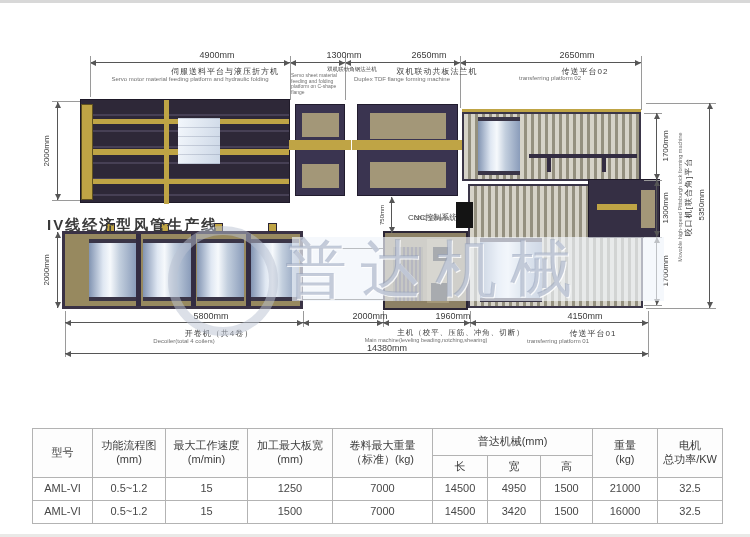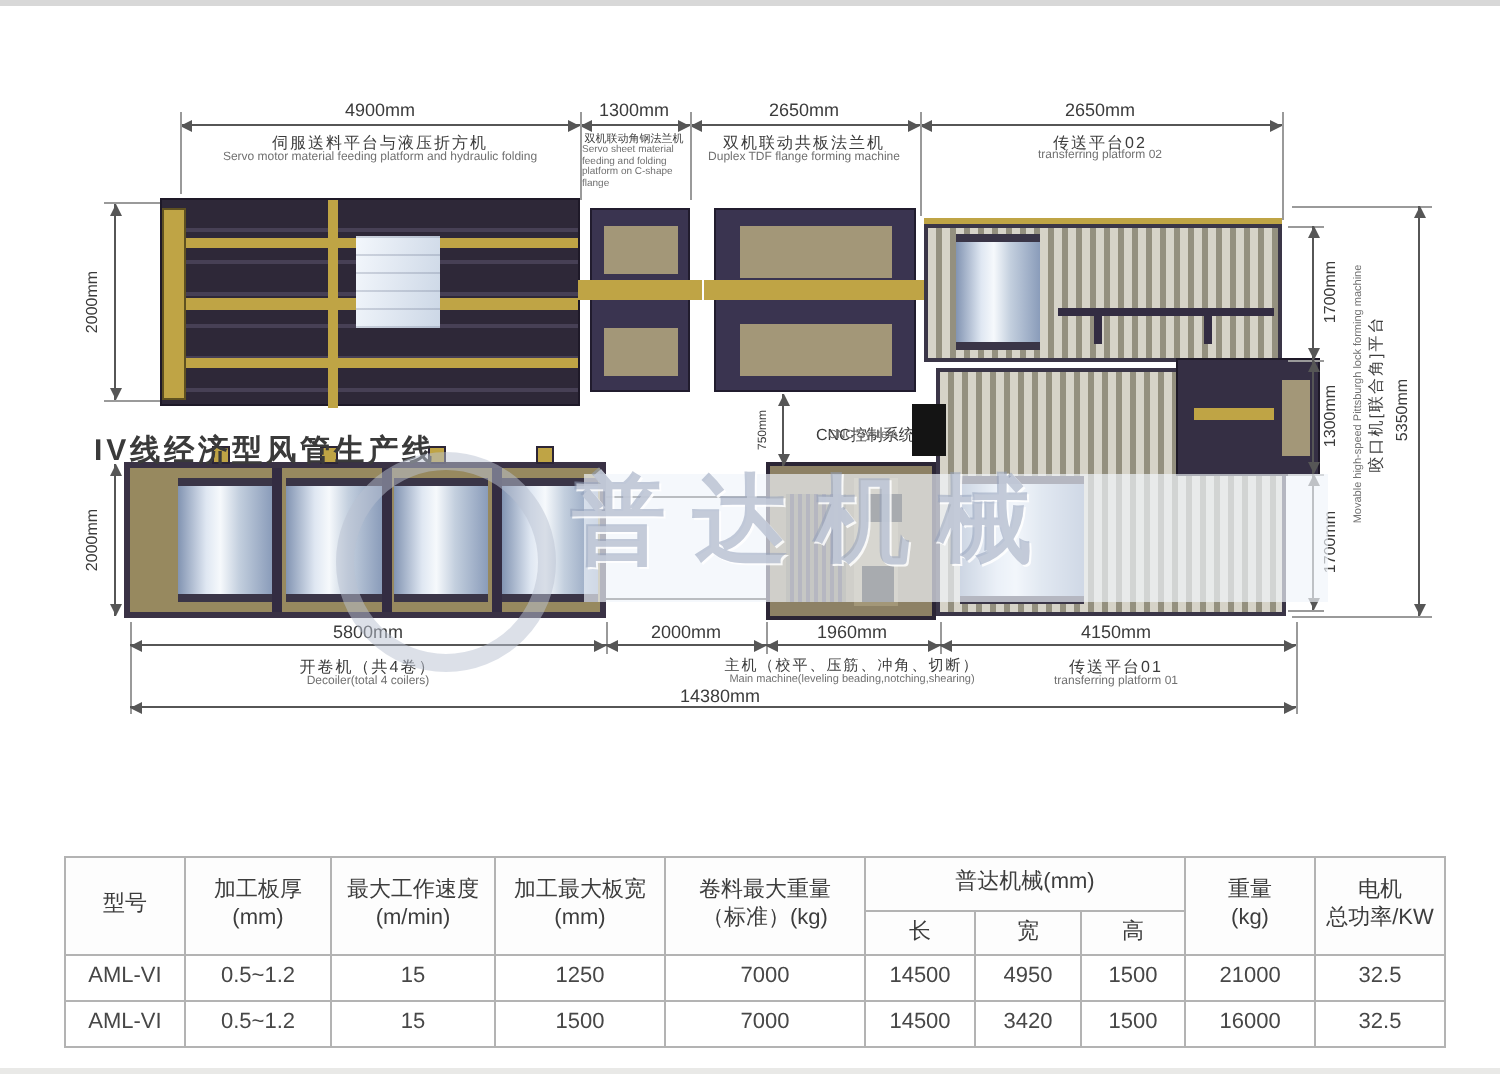--- a/index.html
+++ b/index.html
@@ -15,22 +15,22 @@
         border-top:3px solid transparent;border-bottom:3px solid transparent;}
   .hdim::before{left:0;border-right:6px solid #565656;}
   .hdim::after{right:0;border-left:6px solid #565656;}
   .vdim{position:absolute;width:0;border-left:1px solid #565656;}
   .vdim::before,.vdim::after{content:"";position:absolute;left:-3.5px;width:0;height:0;
         border-left:3px solid transparent;border-right:3px solid transparent;}
   .vdim::before{top:0;border-bottom:6px solid #565656;}
   .vdim::after{bottom:0;border-top:6px solid #565656;}
   .ext{position:absolute;background:#9a9a9a;}
   
-  .dimlab{position:absolute;font-size:9px;color:#3b3b3b;white-space:nowrap;transform:translateX(-50%);}
-  .cnlab{position:absolute;font-size:8px;color:#3b3b3b;white-space:nowrap;transform:translateX(-50%);letter-spacing:1px;}
+  .dimlab{position:absolute;font-size:9px;color:#3b3b3b;white-space:nowrap;transform:translateX(-50%);margin-left:27px;}
+  .cnlab{position:absolute;font-size:8px;color:#3b3b3b;white-space:nowrap;transform:translateX(-50%);letter-spacing:1px;margin-left:35px;}
   .enlab{position:absolute;font-size:6px;color:#707070;white-space:nowrap;transform:translateX(-50%);}
   .tiny{font-size:5px;letter-spacing:0;}
   .rot{position:absolute;white-space:nowrap;transform:translate(-50%,-50%) rotate(-90deg);}
   .rotlab{font-size:8px;color:#3b3b3b;}
   
   .dark{background:#332c42;}
   .gold{background:#bfa445;}
   .tan{background:#a39778;}
   .machine-body{position:absolute;box-sizing:border-box;
       background:repeating-linear-gradient(180deg,#2e2838 0 14px,#474055 14px 16px);}
@@ -39,21 +39,21 @@
       background:repeating-linear-gradient(90deg,#d6d3c8 0 4px,#94907f 4px 7px);}
   .decoiler{position:absolute;box-sizing:border-box;background:#97895f;border:3px solid #3a3245;}
   .coil{position:absolute;box-sizing:border-box;border-top:4px solid #3a3547;border-bottom:4px solid #3a3547;
       background:linear-gradient(90deg,#8294b2 0%,#dfe7f2 30%,#f6f9fc 45%,#c3cfde 65%,#8a9cba 100%);}
   .sheet{position:absolute;
       background:repeating-linear-gradient(180deg,rgba(110,120,145,.28) 0 1px,transparent 1px 9px),
                  linear-gradient(100deg,#f3f7fc,#ccd7e6);}
   .pin{position:absolute;width:7px;height:7px;background:#bfa445;border:1px solid #2c2536;}
   
   .wm-band{position:absolute;background:rgba(240,244,250,0.68);}
-  .wm-text{position:absolute;font-size:48px;font-weight:bold;line-height:1.05;letter-spacing:13px;
+  .wm-text{position:absolute;font-size:62px;font-weight:normal;line-height:1.05;letter-spacing:13px;
       color:rgba(148,160,185,0.55);text-shadow:1px 1px 0 rgba(255,255,255,0.85);}
   .wm-ring{position:absolute;border:9px solid rgba(185,194,210,0.5);border-radius:50%;}
   
   .line-title{position:absolute;font-size:15px;font-weight:bold;color:#3a3a3a;letter-spacing:2px;text-align:center;}
   
   table.spec{position:absolute;border-collapse:collapse;table-layout:fixed;font-size:11px;color:#474747;}
   table.spec th,table.spec td{border:1px solid #b3b3b3;text-align:center;vertical-align:middle;
       padding:0;font-weight:normal;white-space:pre-line;line-height:1.25;}
   table.spec th{color:#3d3d3d;background:#fdfdfd;}
   .edge{position:absolute;left:0;width:750px;}
@@ -241,21 +241,21 @@
       <col style="width:100px">
         <col style="width:55px">
         <col style="width:53px">
         <col style="width:52px">
       <col style="width:65px">
         <col style="width:65px">
     </colgroup>
     <tbody>
         <tr style="height:27px;">
       <th rowspan="2">型号</th>
-      <th rowspan="2">加工板厚
+      <th rowspan="2">功能流程图
 (mm)</th>
       <th rowspan="2">最大工作速度
 (m/min)</th>
       <th rowspan="2">加工最大板宽
 (mm)</th>
       <th rowspan="2">卷料最大重量
 （标准）(kg)</th>
       <th colspan="3">普达机械(mm)</th>
       <th rowspan="2">重量
 (kg)</th>

